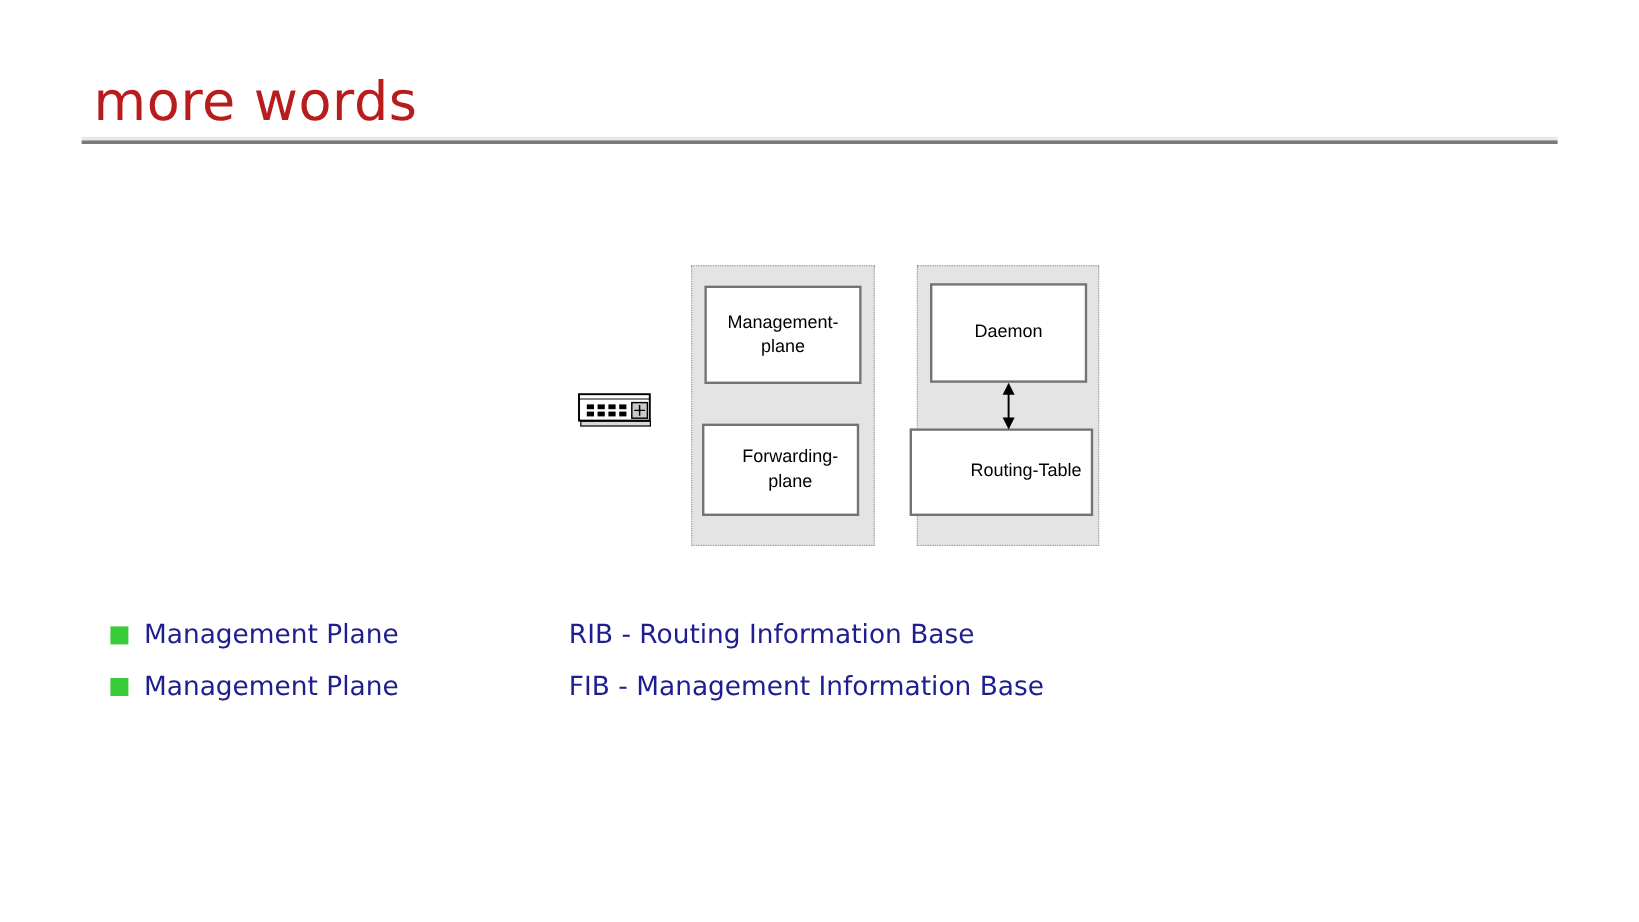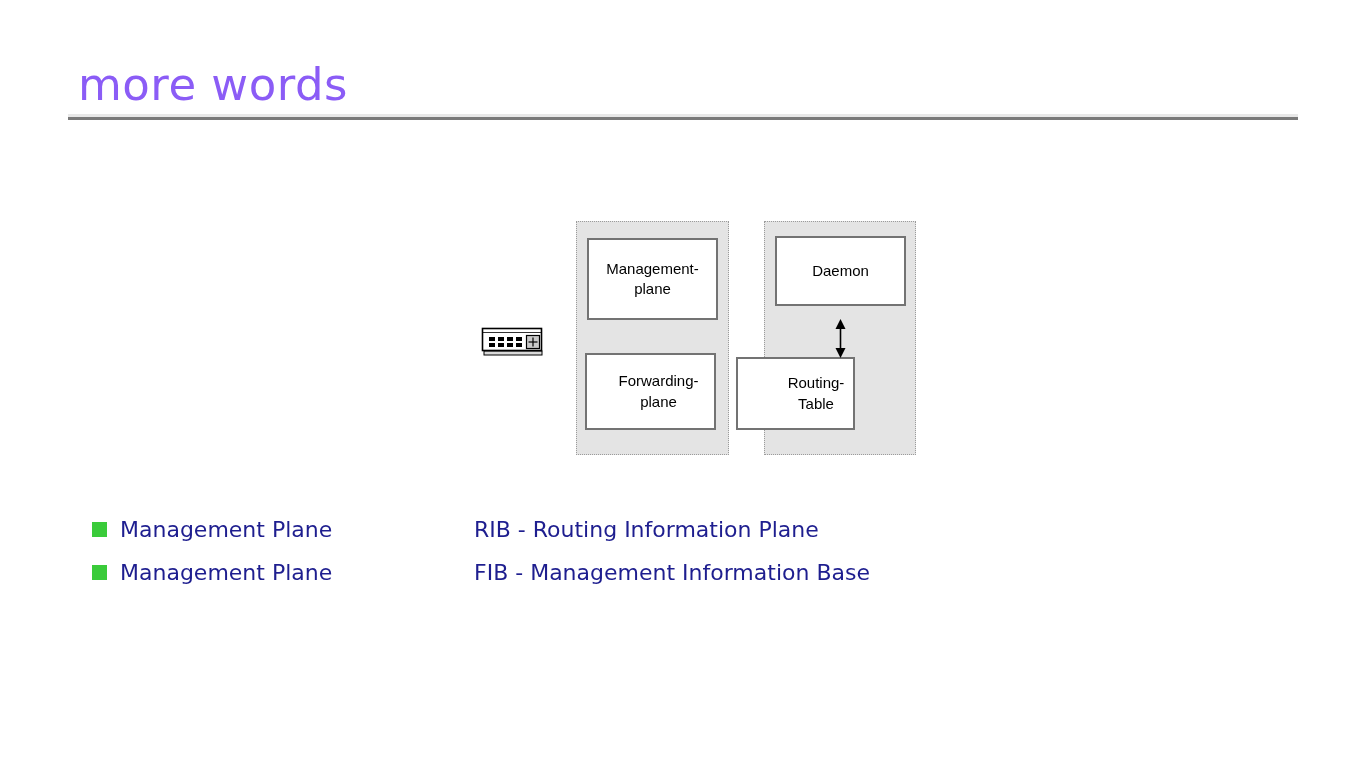--- a/index.html
+++ b/index.html
@@ -17,21 +17,21 @@
   }
 
   
   #slide-title {
     position: absolute;
     left: 78px;
     top: 62px;
     font-family: "DejaVu Sans", sans-serif;
     font-size: 45px;
     font-weight: 400;
-    color: #8b5cf6;
+    color: #b91c1c;
     letter-spacing: 0.5px;
     line-height: 1.0;
     white-space: nowrap;
   }
   #title-rule {
     position: absolute;
     left: 68px;
     top: 117px;
     width: 1230px;
     height: 3px;
@@ -86,22 +86,22 @@
     text-align: center;
     font-family: "Liberation Sans", sans-serif;
     font-size: 15px;
     color: #000000;
     line-height: 1.35;
     padding: 2px 4px;
   }
 
   #box-management { left: 575px; top: 238px; width: 131px; height: 82px; }
   #box-forwarding { left: 573px; top: 353px; width: 131px; height: 77px; padding-left: 20px; }
-  #box-daemon     { left: 763px; top: 236px; width: 131px; height: 70px; text-align: right; }
-  #box-routing    { left: 724px; top: 357px; width: 119px; height: 73px; padding-left: 45px; }
+  #box-daemon     { left: 763px; top: 236px; width: 131px; height: 83px; text-align: right; }
+  #box-routing    { left: 746px; top: 357px; width: 153px; height: 73px; padding-left: 45px; }
 
   
   #arrow-daemon-rib {
     position: absolute;
     left: 822px;
     top: 319px;
     width: 13px;
     height: 39px;
   }
 
@@ -214,18 +214,18 @@
     <span class="blue-text">Management Plane</span>
   </div>
   <div class="list-row">
     <span class="bullet-marker"></span>
     <span class="blue-text">Management Plane</span>
   </div>
 </div>
 
 <div id="expansion-list">
   <div class="list-row">
-    <span class="blue-text">RIB - Routing Information Plane</span>
+    <span class="blue-text">RIB - Routing Information Base</span>
   </div>
   <div class="list-row">
     <span class="blue-text">FIB - Management Information Base</span>
   </div>
 </div>
 
 </body></html>

